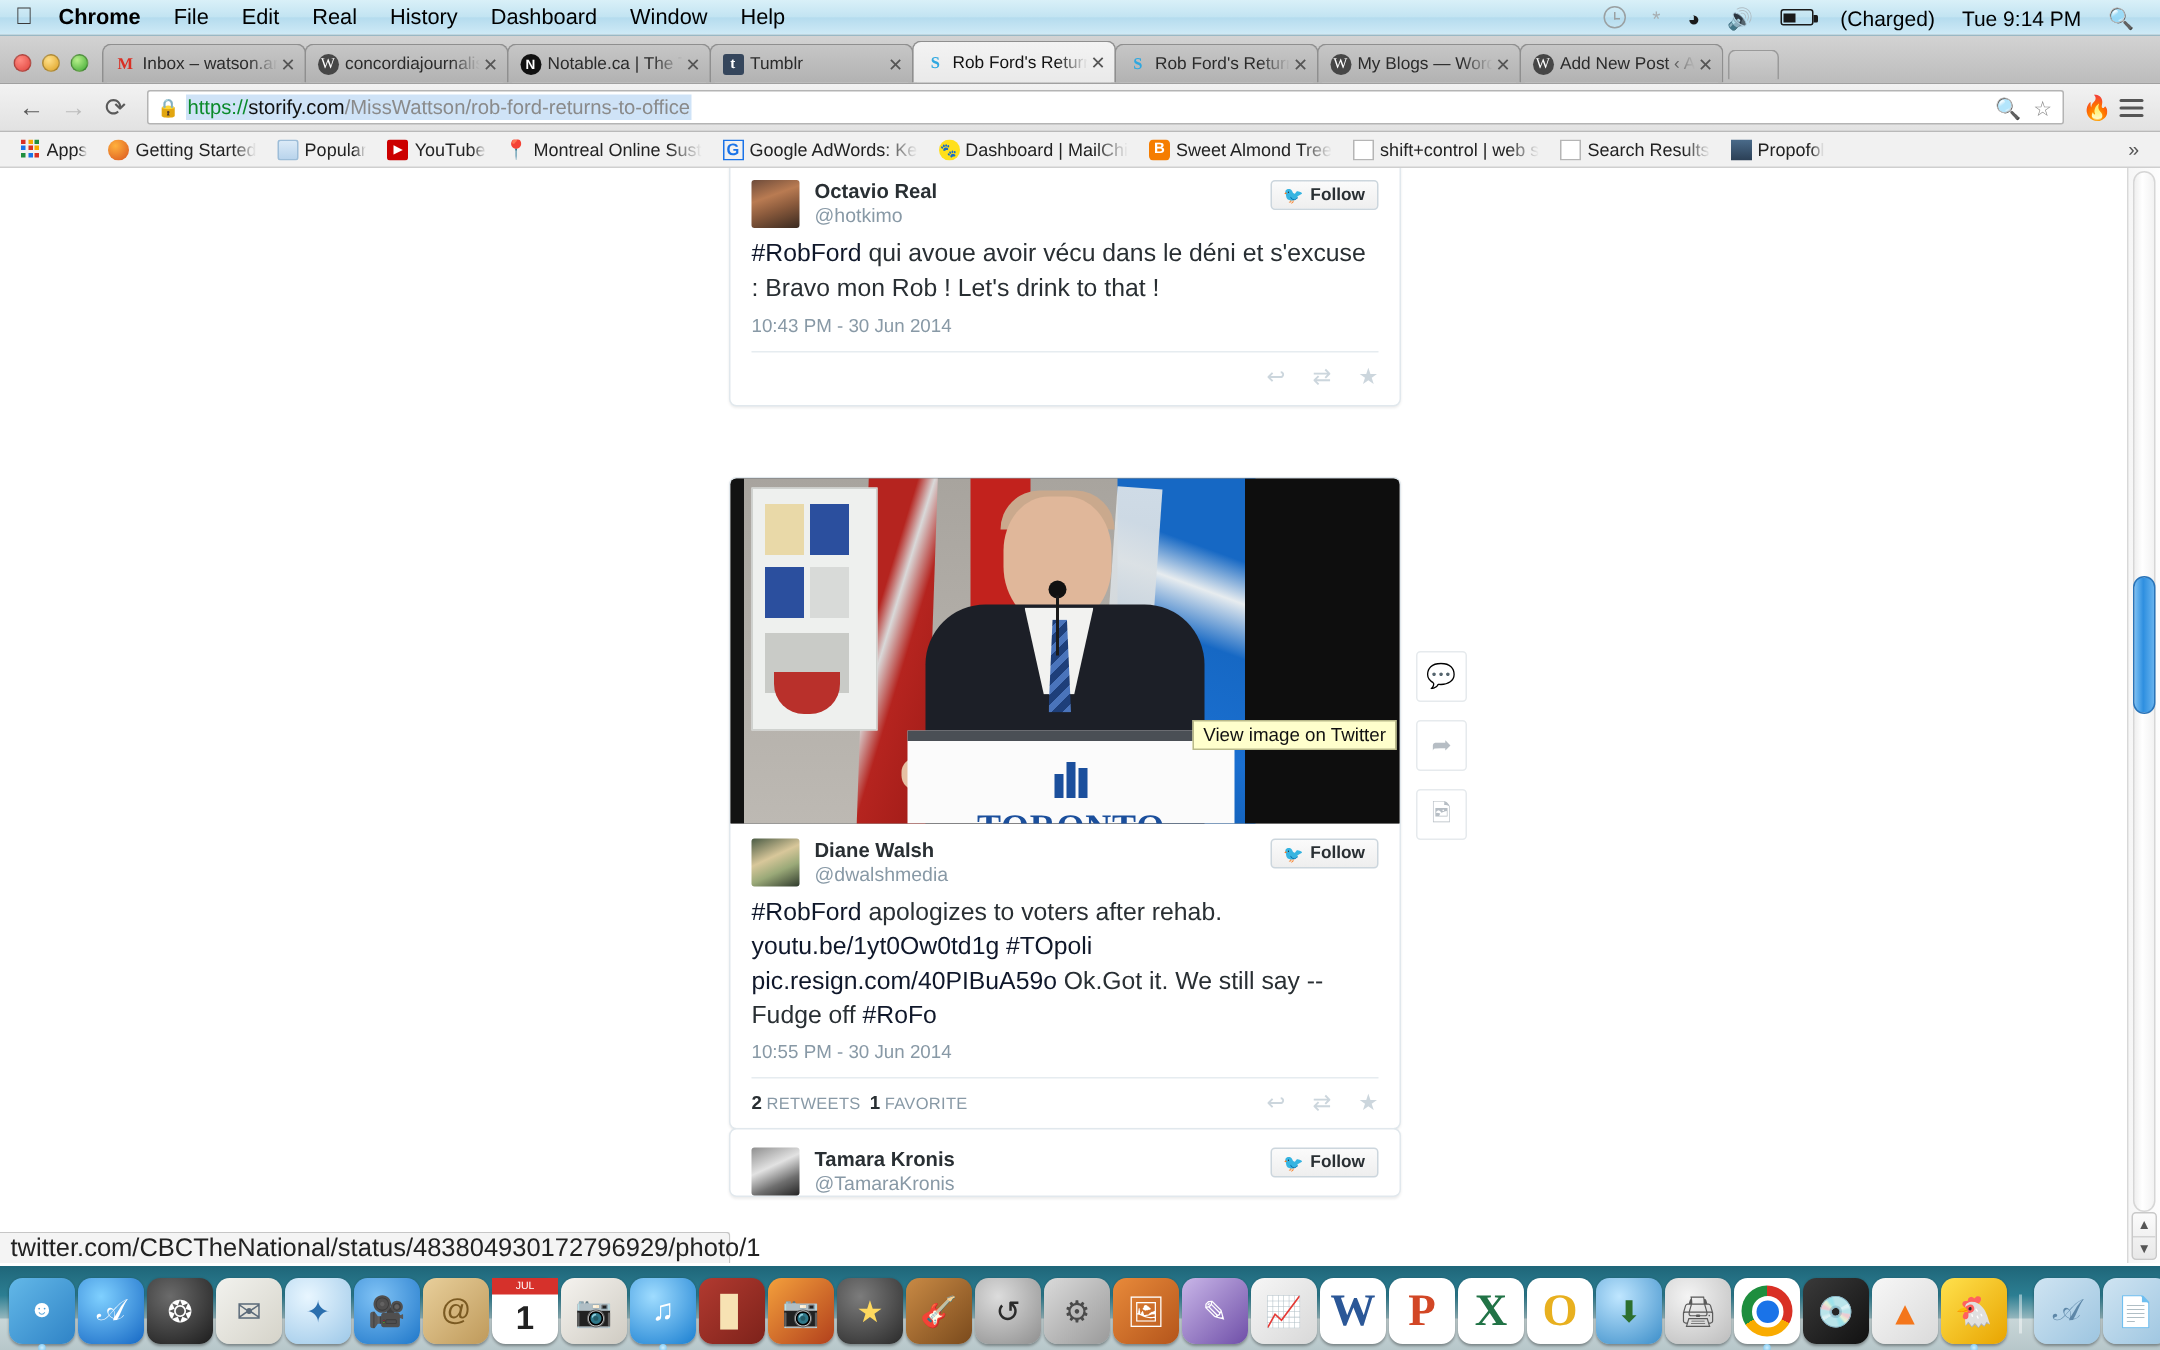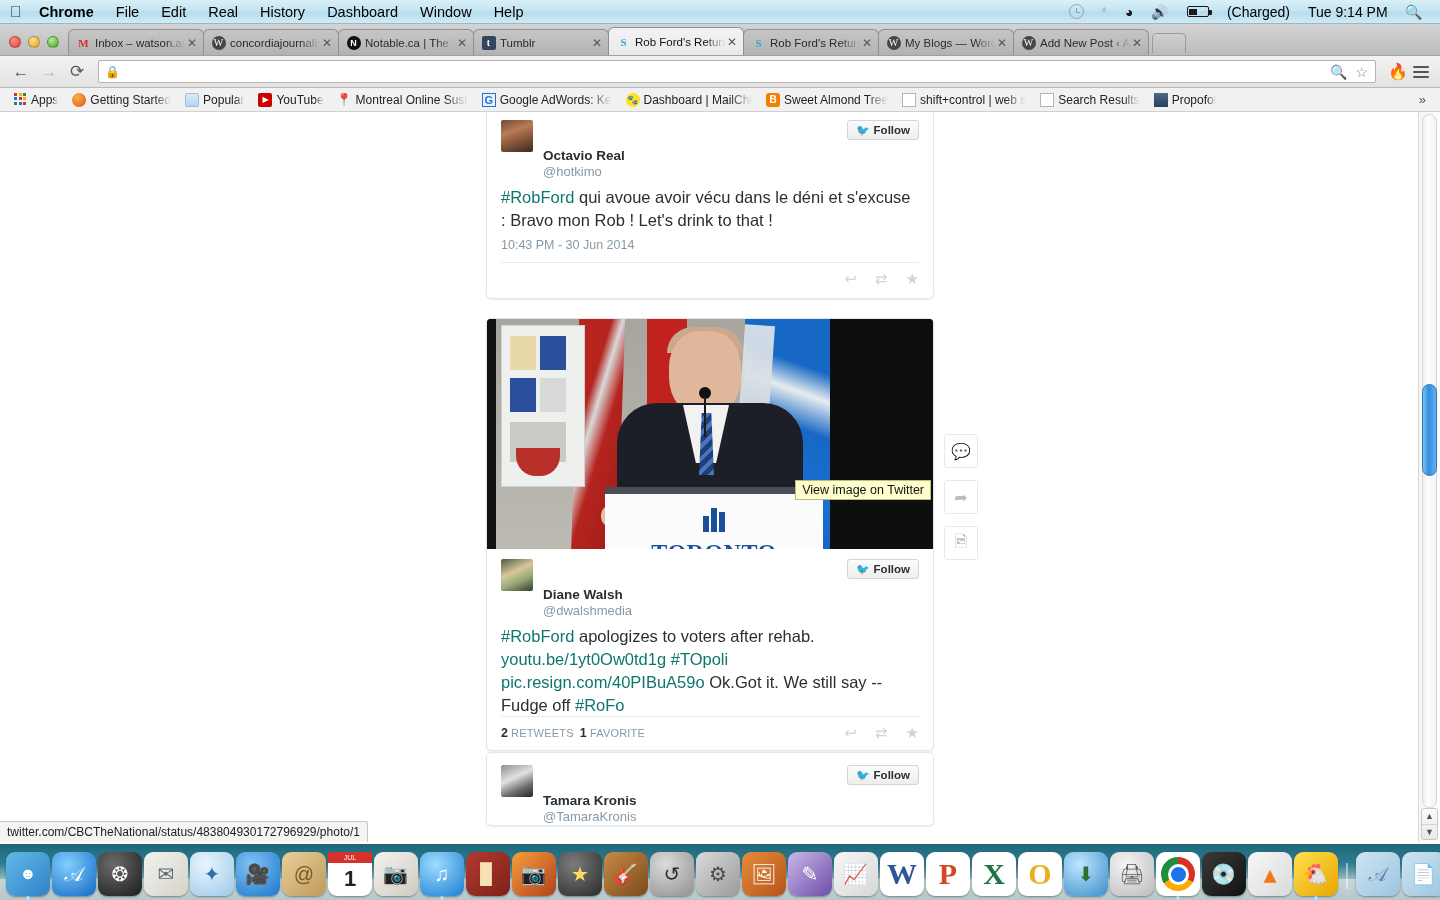--- a/index.html
+++ b/index.html
@@ -131,32 +131,32 @@
   .page { position: relative; width: 1440px; height: 730px; background: #fff; overflow: hidden; }
 
   .tweetcard {
     position: absolute; left: 486px; width: 448px;
     background: #fff; border: 1px solid #e1e8ed; border-radius: 5px;
     box-shadow: 0 1px 2px rgba(0,0,0,.08);
   }
   .tw-head { display: flex; align-items: flex-start; padding: 12px 14px 0 14px; }
   .tw-avatar { width: 32px; height: 32px; flex: 0 0 32px; border-radius: 2px; overflow: hidden; background: #888; }
   .tw-names { margin-left: 10px; line-height: 1.22; }
-  .tw-name { font-size: 13.5px; font-weight: bold; color: #292f33; margin-top: 28px; }
+  .tw-name { font-size: 13.5px; font-weight: bold; color: #292f33; }
   .tw-handle { font-size: 13px; color: #8899a6; }
   .follow-btn {
     margin-left: auto; display: flex; align-items: center; gap: 4px;
     height: 20px; padding: 0 8px;
     background: linear-gradient(to bottom,#fbfbfb,#eeeeee);
     border: 1px solid #ccd6dd; border-radius: 3px;
     font-size: 11.5px; font-weight: bold; color: #292f33;
   }
   .bird { color: #1da1f2; font-size: 11px; }
   .tw-body { padding: 6px 14px 0 14px; font-size: 16.5px; line-height: 1.38; color: #292f33; }
-  .tw-body a { color: #0f766e; text-decoration: none; }
+  .tw-body a { color: #0f172a; text-decoration: none; }
   .tw-time { padding: 6px 14px 10px 14px; font-size: 12.5px; color: #8899a6; }
   .tw-foot {
     border-top: 1px solid #e6ecf0; margin: 0 14px; padding: 7px 0 8px 0;
     display: flex; align-items: center; font-size: 11px; color: #8899a6;
   }
   .tw-stats b { color: #292f33; font-size: 12.5px; }
   .tw-stats span { letter-spacing: .2px; }
   .tw-actions { margin-left: auto; display: flex; gap: 18px; color: #ccd6dd; font-size: 15px; }
 
   
@@ -207,21 +207,21 @@
   .side-actions { position: absolute; left: 944px; top: 322px; display: flex; flex-direction: column; gap: 12px; }
   .side-btn { width: 34px; height: 34px; background: #fff; border: 1px solid #e6eaed; border-radius: 3px;
     display: flex; align-items: center; justify-content: center; color: #b6bdc4; font-size: 16px; }
 
   
   .statusbar {
     position: absolute; left: 0; bottom: 0; height: 21px; max-width: 487px;
     background: #f4f4f4; border: 1px solid #c6c6c6; border-left: none; border-bottom: none;
     border-radius: 0 3px 0 0;
     display: flex; align-items: center; padding: 0 7px;
-    font-size: 12px; color: #222; white-space: nowrap;
+    font-size: 17px; color: #222; white-space: nowrap;
   }
 
   
   .scrollbar { position: absolute; right: 0; top: 0; width: 22px; height: 730px;
     background: linear-gradient(to right,#f6f6f6,#fdfdfd); border-left: 1px solid #d8d8d8; }
   .sb-track { position:absolute; left:3px; right:3px; top:2px; bottom:34px;
     background: linear-gradient(to right,#efefef,#ffffff 40%,#f2f2f2); border-radius:8px; border:1px solid #d6d6d6; }
   .sb-thumb { position: absolute; left: 3px; right: 3px; top: 272px; height: 92px;
     background: linear-gradient(to right,#7cc0f4,#2e8fe0 45%,#66b2ee); border: 1px solid #2a74b8; border-radius: 8px; }
   .sb-arrows { position:absolute; left:2px; right:2px; bottom:2px; height:32px;
@@ -380,20 +380,21 @@
         <div class="newtab"></div>
       </div>
     </div>
 
     <div class="toolbar">
       <span class="navbtn">←</span>
       <span class="navbtn dim">→</span>
       <span class="navbtn">⟳</span>
       <div class="omnibox">
         <span class="lockico">🔒</span>
+        <span class="urltext"><span class="url-scheme">https://</span><span class="url-host">storify.com</span><span class="url-path">/MissWattson/rob-ford-returns-to-office</span></span>
         <span class="omni-right">
           <span>🔍</span>
           <span>☆</span>
         </span>
       </div>
       <span class="tb-ext">🔥</span>
       <span class="tb-menu">
           <span></span>
           <span></span>
           <span></span>
@@ -531,20 +532,21 @@
           <div class="tw-names">
             <div class="tw-name">Diane Walsh</div>
             <div class="tw-handle">@dwalshmedia</div>
           </div>
           <div class="follow-btn">
             <span class="bird">🐦</span>
             <span>Follow</span>
           </div>
         </div>
         <div class="tw-body"><a href="#">#RobFord</a><span> apologizes to voters after rehab. </span><a href="#">youtu.be/1yt0Ow0td1g</a><span> </span><a href="#">#TOpoli</a><span> </span><a href="#">pic.resign.com/40PIBuA59o</a><span> Ok.Got it. We still say -- Fudge off </span><a href="#">#RoFo</a></div>
+        <div class="tw-time">10:55 PM - 30 Jun 2014</div>
         <div class="tw-foot">
           <span class="tw-stats">
             <b>2</b>
             <span>RETWEETS</span>&nbsp;
             <b>1</b>
             <span>FAVORITE</span>
           </span>
           <span class="tw-actions">
             <span>↩</span>
             <span>⇄</span>

